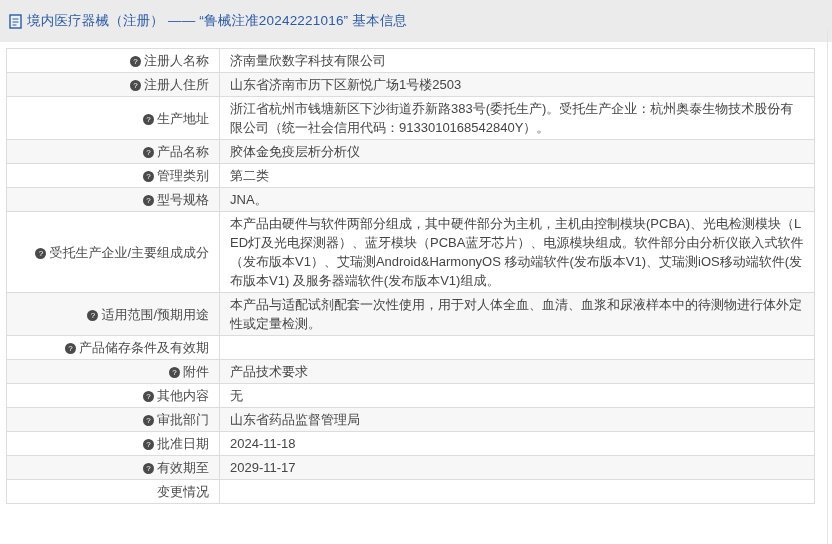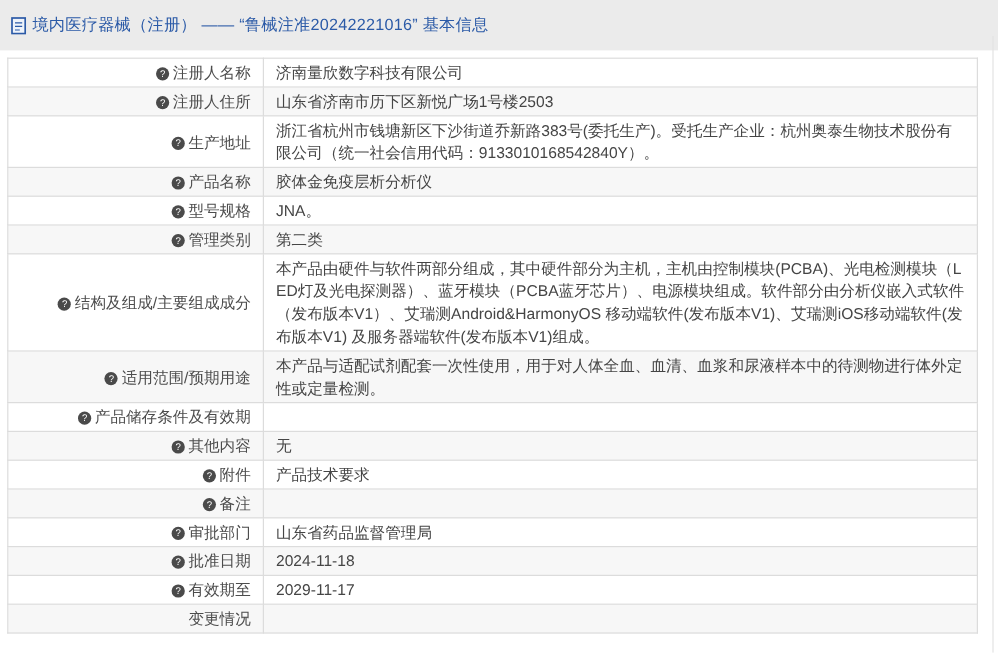--- a/index.html
+++ b/index.html
@@ -106,58 +106,54 @@
     <th class="label-cell"><span class="note-icon" hidden=""></span><span class="label-text">生产地址</span></th>
     <td class="value-cell">浙江省杭州市钱塘新区下沙街道乔新路383号(委托生产)。受托生产企业：杭州奥泰生物技术股份有限公司（统一社会信用代码：9133010168542840Y）。</td>
   </tr>
 
   <tr>
     <th class="label-cell"><span class="note-icon" hidden=""></span><span class="label-text">产品名称</span></th>
     <td class="value-cell">胶体金免疫层析分析仪</td>
   </tr>
 
   <tr>
+    <th class="label-cell"><span class="note-icon" hidden=""></span><span class="label-text">管理类别</span></th>
+    <td class="value-cell">第二类</td>
+  </tr>
+
+  <tr>
     <th class="label-cell"><span class="note-icon" hidden=""></span><span class="label-text">型号规格</span></th>
     <td class="value-cell">JNA。</td>
   </tr>
 
   <tr>
-    <th class="label-cell"><span class="note-icon" hidden=""></span><span class="label-text">管理类别</span></th>
-    <td class="value-cell">第二类</td>
-  </tr>
-
-  <tr>
-    <th class="label-cell"><span class="note-icon" hidden=""></span><span class="label-text">结构及组成/主要组成成分</span></th>
+    <th class="label-cell"><span class="note-icon" hidden=""></span><span class="label-text">受托生产企业/主要组成成分</span></th>
     <td class="value-cell">本产品由硬件与软件两部分组成，其中硬件部分为主机，主机由控制模块(PCBA)、光电检测模块（LED灯及光电探测器）、蓝牙模块（PCBA蓝牙芯片）、电源模块组成。软件部分由分析仪嵌入式软件（发布版本V1）、艾瑞测Android&amp;HarmonyOS 移动端软件(发布版本V1)、艾瑞测iOS移动端软件(发布版本V1) 及服务器端软件(发布版本V1)组成。</td>
   </tr>
 
   <tr>
     <th class="label-cell"><span class="note-icon" hidden=""></span><span class="label-text">适用范围/预期用途</span></th>
     <td class="value-cell">本产品与适配试剂配套一次性使用，用于对人体全血、血清、血浆和尿液样本中的待测物进行体外定性或定量检测。</td>
   </tr>
 
   <tr>
     <th class="label-cell"><span class="note-icon" hidden=""></span><span class="label-text">产品储存条件及有效期</span></th>
     <td class="value-cell"></td>
   </tr>
 
   <tr>
-    <th class="label-cell"><span class="note-icon" hidden=""></span><span class="label-text">其他内容</span></th>
-    <td class="value-cell">无</td>
-  </tr>
-
-  <tr>
     <th class="label-cell"><span class="note-icon" hidden=""></span><span class="label-text">附件</span></th>
     <td class="value-cell">产品技术要求</td>
   </tr>
 
   <tr>
-    <th class="label-cell"><span class="note-icon" hidden=""></span><span class="label-text">备注</span></th>
-    <td class="value-cell"></td>
+    <th class="label-cell"><span class="note-icon" hidden=""></span><span class="label-text">其他内容</span></th>
+    <td class="value-cell">无</td>
   </tr>
+
 
   <tr>
     <th class="label-cell"><span class="note-icon" hidden=""></span><span class="label-text">审批部门</span></th>
     <td class="value-cell">山东省药品监督管理局</td>
   </tr>
 
   <tr>
     <th class="label-cell"><span class="note-icon" hidden=""></span><span class="label-text">批准日期</span></th>
     <td class="value-cell">2024-11-18</td>
   </tr>

